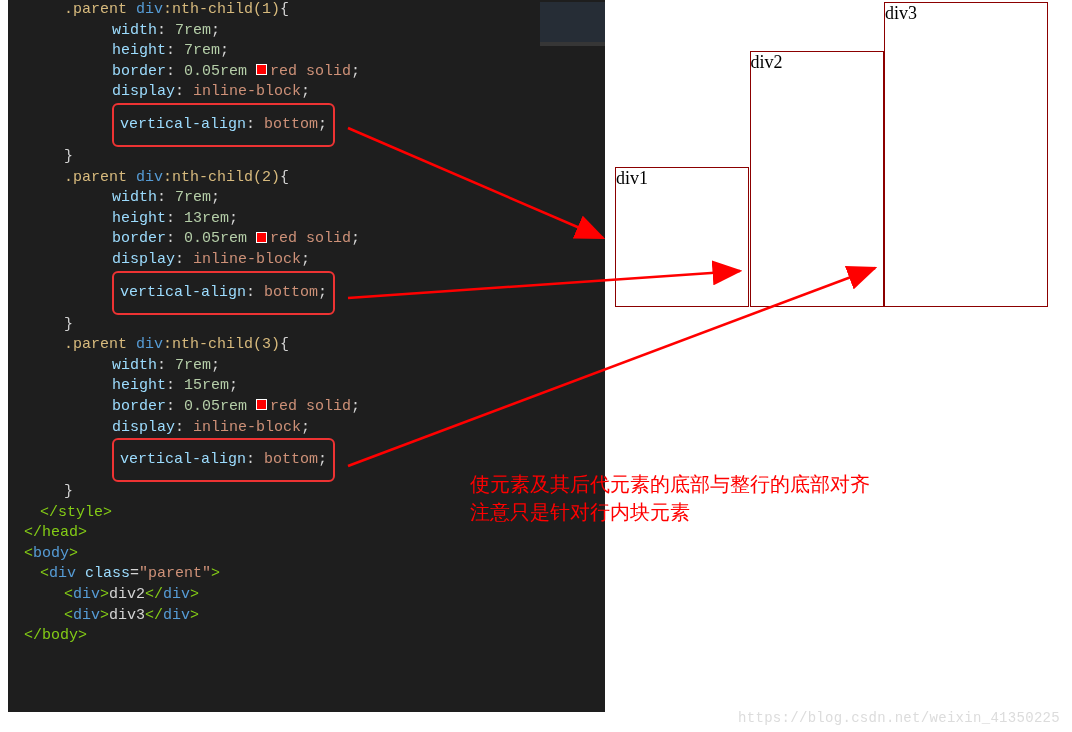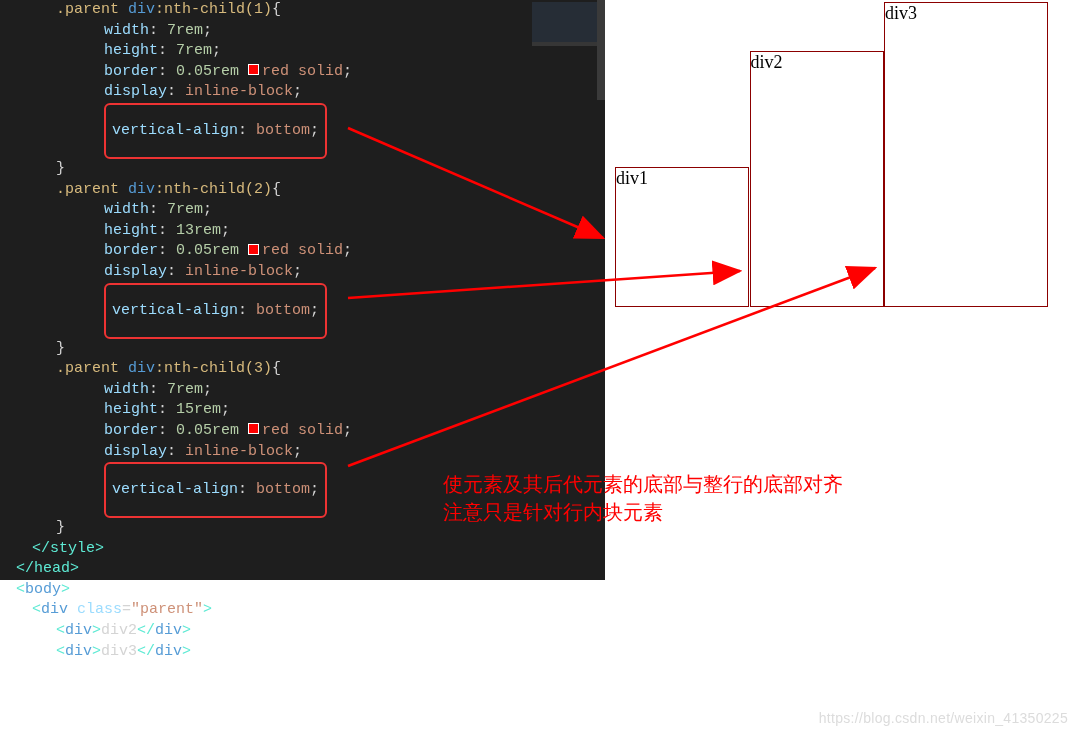--- a/index.html
+++ b/index.html
@@ -1,49 +1,49 @@
 <!DOCTYPE html>
 <html><head>
 <meta charset="utf-8">
 <style>
 *{box-sizing:border-box;margin:0;padding:0}
 body{font-family:Consolas,'Courier New',monospace;font-size:15px;background:#fff;width:1072px;height:732px;overflow:hidden;position:relative}
 
 
-#code-pane{position:absolute;left:0;top:0;width:605px;height:580px;background:#1e1e1e;color:#d4d4d4;padding:0 8px}
+#code-pane{position:absolute;left:8px;top:0;width:605px;height:712px;background:#1e1e1e;color:#d4d4d4;padding:0 8px}
 .line{white-space:pre;line-height:20.6px}
 .ind1{padding-left:48px}.ind3{padding-left:96px}
 .ind0{padding-left:24px}.indm1{padding-left:8px}
 
 
 .sel{color:#d7ba7d}.punct{color:#d4d4d4}.prop{color:#9cdcfe}.num{color:#b5cea8}
 .val{color:#ce9178}.tag{color:#569cd6}.attr{color:#9cdcfe}
-.str{color:#ce9178}.gray{color:#5eead4}.txt{color:#d4d4d4}
+.str{color:#ce9178}.gray{color:#84cc16}.txt{color:#d4d4d4}
 .swatch{display:inline-block;width:11px;height:11px;background:#f00;border:1px solid #fff;vertical-align:middle;margin:0 3px 2px 0}
 
 
-.hl{border:2px solid #e33;border-radius:6px;padding:17px 6px;display:inline-block;line-height:18px}
+.hl{border:2px solid #e33;border-radius:6px;padding:11px 6px;display:inline-block;line-height:18px}
 
 
 #minimap{position:absolute;right:5px;top:2px;width:68px;height:100px;background:linear-gradient(#2d3a4a 0 40%,#1e1e1e 40% 100%);opacity:.55;pointer-events:none}
 #minimap::after{content:"";position:absolute;left:0;right:0;top:40%;height:4px;background:#4a4a4a}
 #scroll{position:absolute;right:0;top:0;width:8px;height:100px;background:#3a3a3a}
 
 
 #preview{position:absolute;left:605px;top:0;width:543px;height:732px;background:#fff;font-family:'Times New Roman',serif;font-size:18px}
 .parent{position:absolute;left:10px;top:2px;width:470px}
 .parent div{display:inline-block;border:1px solid #8b0000;vertical-align:bottom;margin-right:-4px}
 .parent .b1{width:134px;height:140px}
 .parent .b2{width:134px;height:256px}
 .parent .b3{width:164px;height:305px}
 
 
-#note{position:absolute;left:443px;top:470px;color:#f00;font-family:"Microsoft YaHei",sans-serif;font-size:20px;line-height:28px;white-space:nowrap}
+#note{position:absolute;left:470px;top:470px;color:#f00;font-family:"Microsoft YaHei",sans-serif;font-size:20px;line-height:28px;white-space:nowrap}
 
-#watermark{position:absolute;right:4px;bottom:6px;color:#dcdcdc;font-family:Liberation Sans, sans-serif;font-size:14px;letter-spacing:.3px}
+#watermark{position:absolute;right:12px;bottom:6px;color:#dcdcdc;font-family:Liberation Mono, monospace;font-size:14px;letter-spacing:.3px}
 
 
 #overlay{position:absolute;left:0;top:0;width:1072px;height:732px;pointer-events:none}
 </style>
 </head>
 <body>
 
 <div id="code-pane">
  <div id="minimap"></div>
  <div id="scroll"></div>
@@ -68,20 +68,21 @@
       <div class="line ind3"><span class="prop">border</span><span class="punct">: </span><span class="num">0.05rem</span> <span class="swatch"></span><span class="val">red solid</span><span class="punct">;</span></div>
       <div class="line ind3"><span class="prop">display</span><span class="punct">: </span><span class="val">inline-block</span><span class="punct">;</span></div>
       <div class="line ind3"><span class="hl"><span class="prop">vertical-align</span><span class="punct">: </span><span class="val">bottom</span><span class="punct">;</span></span></div>
       <div class="line ind1"><span class="punct">}</span></div>
       <div class="line ind0"><span class="gray">&lt;/style&gt;</span></div>
       <div class="line indm1"><span class="gray">&lt;/head&gt;</span></div>
       <div class="line indm1"><span class="gray">&lt;</span><span class="tag">body</span><span class="gray">&gt;</span></div>
       <div class="line ind0"><span class="gray">&lt;</span><span class="tag">div</span> <span class="attr">class</span><span class="punct">=</span><span class="str">"parent"</span><span class="gray">&gt;</span></div>
       <div class="line ind1"><span class="gray">&lt;</span><span class="tag">div</span><span class="gray">&gt;</span><span class="txt">div2</span><span class="gray">&lt;/</span><span class="tag">div</span><span class="gray">&gt;</span></div>
       <div class="line ind1"><span class="gray">&lt;</span><span class="tag">div</span><span class="gray">&gt;</span><span class="txt">div3</span><span class="gray">&lt;/</span><span class="tag">div</span><span class="gray">&gt;</span></div>
+      <div class="line indm1"><span class="gray">&lt;/body&gt;</span></div>
     </div>
 </div>
 
 <div id="preview">
   <div class="parent">
     <div class="b1">div1</div>
     <div class="b2">div2</div>
     <div class="b3">div3</div>
   </div>
 </div>

